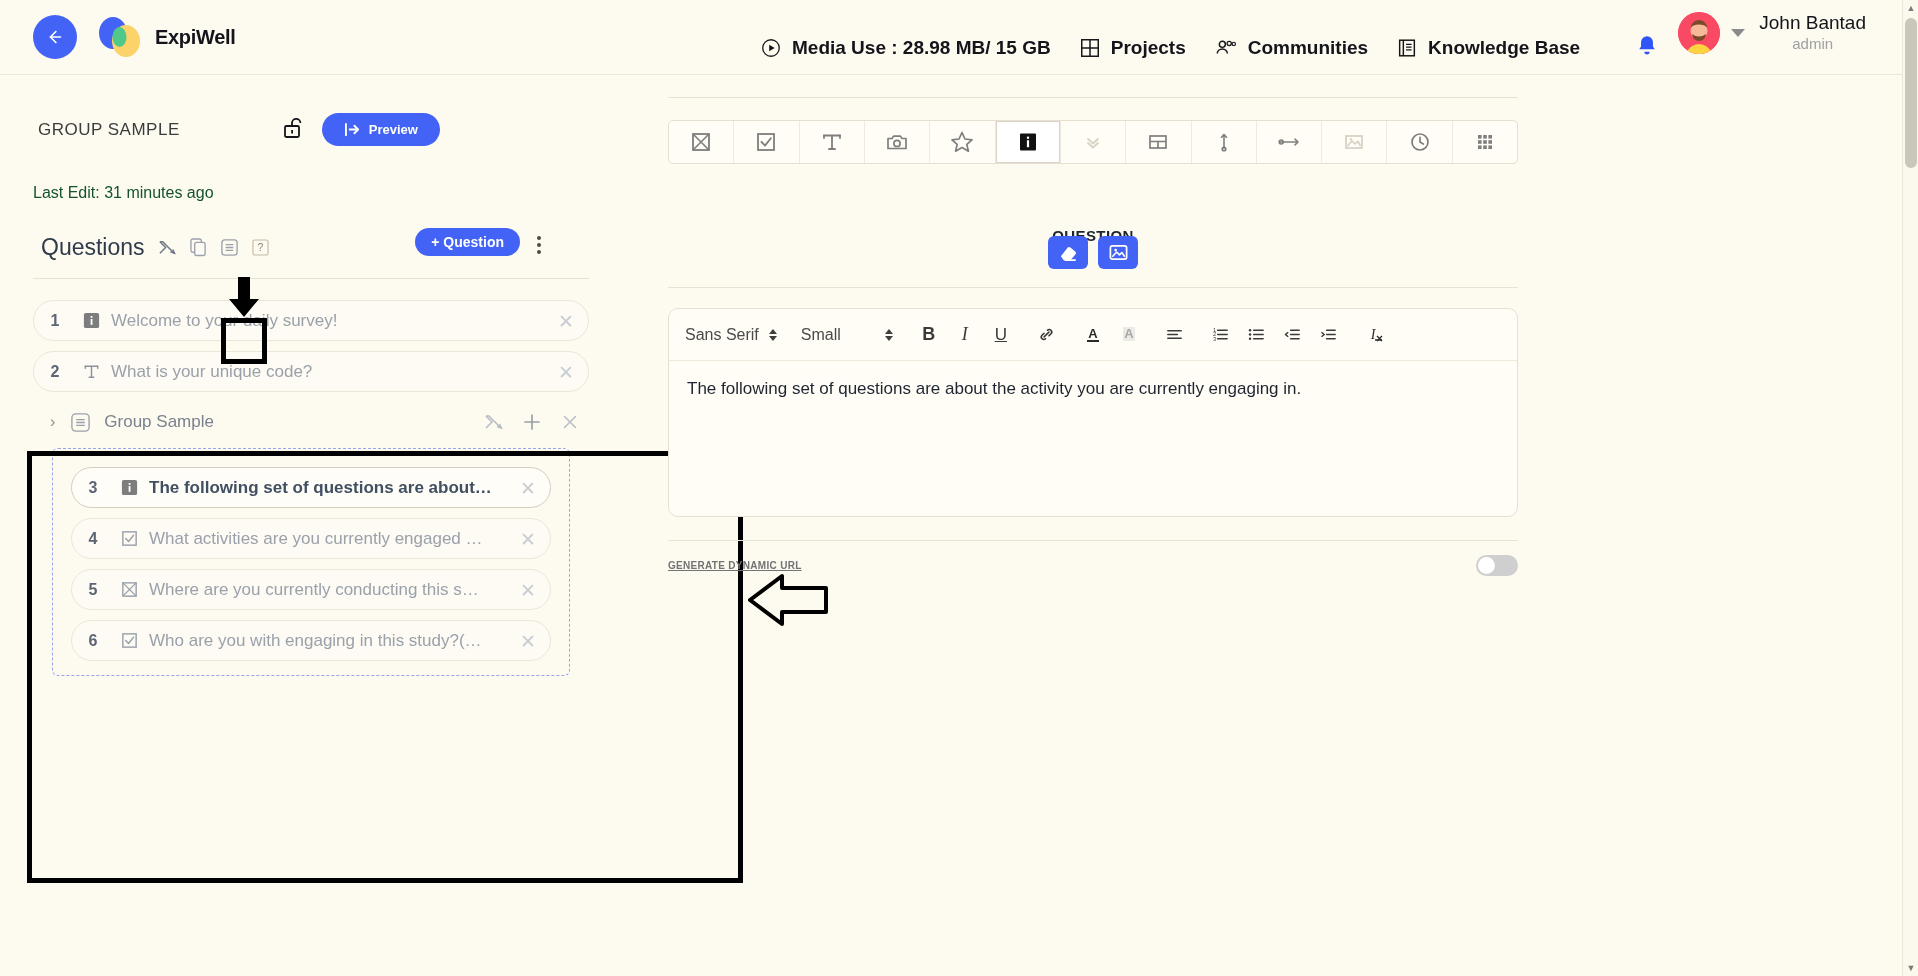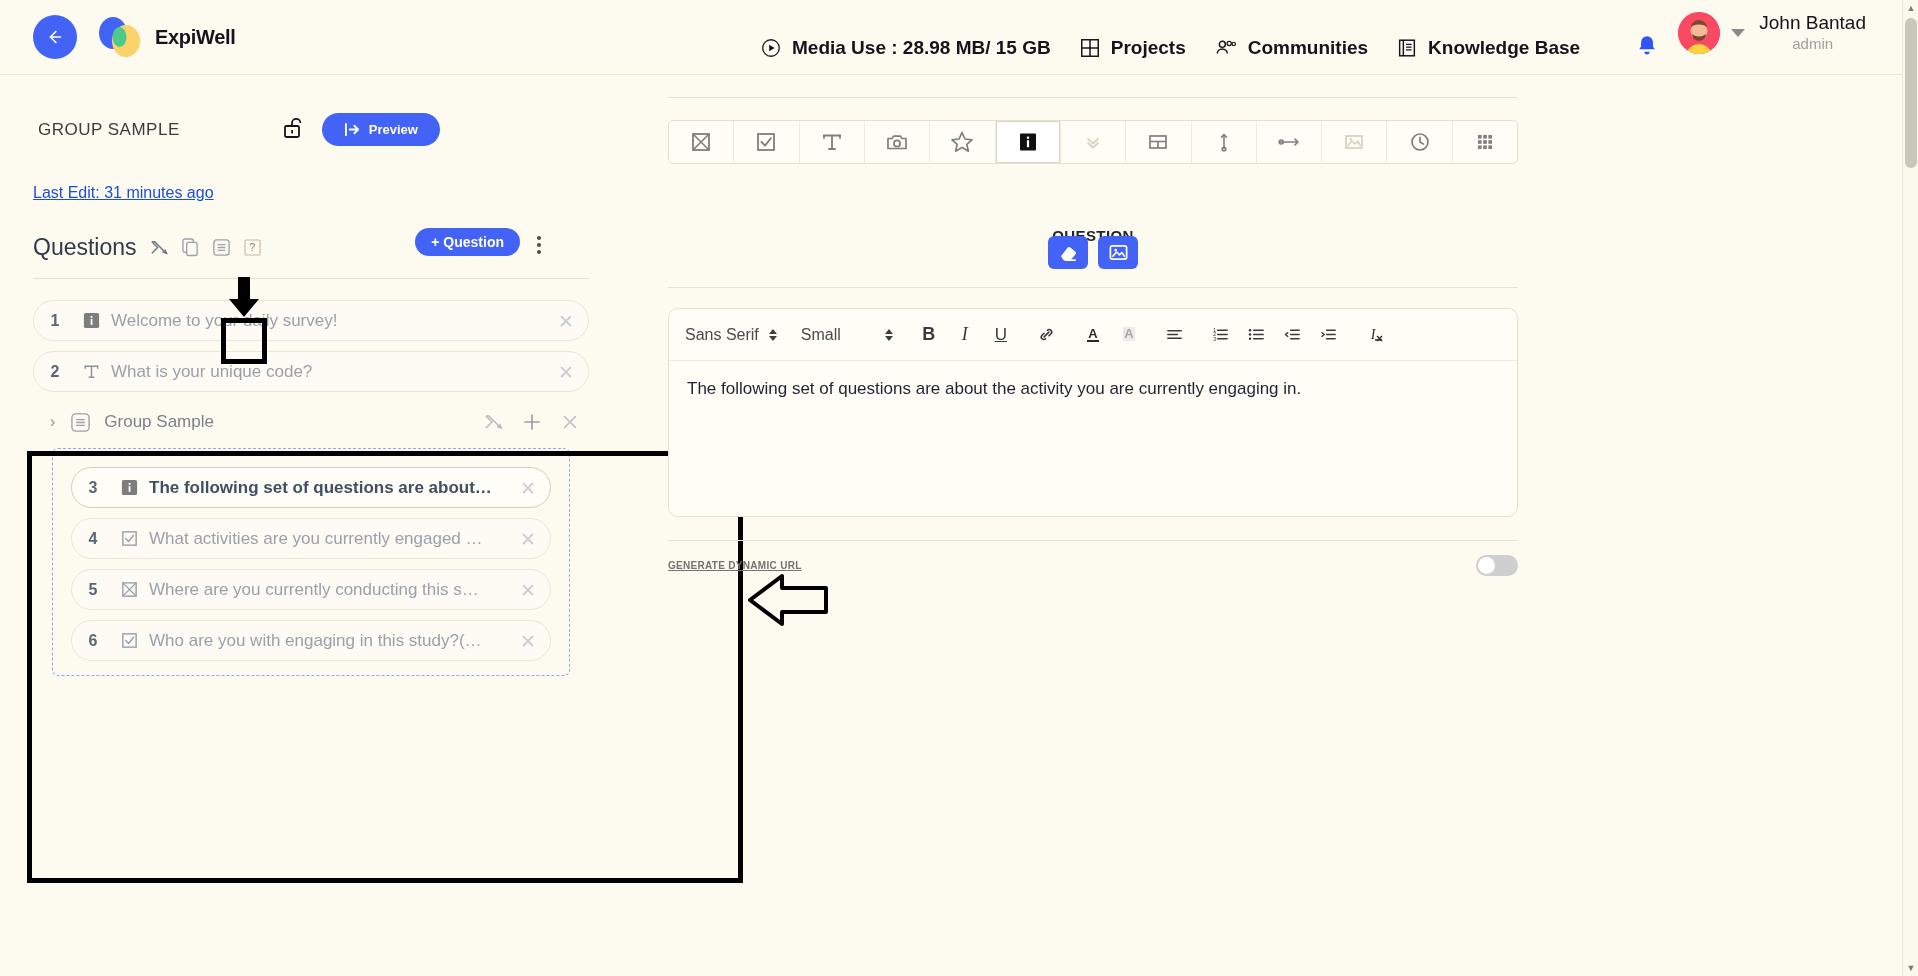--- a/index.html
+++ b/index.html
@@ -49,24 +49,24 @@
   
   .survey-head { display: flex; align-items: center; margin: 38px 0 0 38px; }
   .survey-title { font-size: 17px; color: #3c3c3c; letter-spacing: 0.5px; }
   .lock-icon { margin-left: 101px; cursor: pointer; }
   .preview-btn {
     margin-left: 17px; background: #4263f5; color:#fff; border:none;
     border-radius: 22px; height: 33px; padding: 0 22px;
     font-size: 13px; font-weight: bold; display:flex; align-items:center; gap:8px; cursor:pointer;
     font-family: "Liberation Sans", sans-serif;
   }
-  .last-edit { margin: 38px 0 0 33px; font-size: 16px; color:#1d4ed8; text-decoration: underline; cursor: pointer; display:inline-block;}
+  .last-edit { margin: 38px 0 0 33px; font-size: 16px; color:#14532d; cursor: pointer; display:inline-block;}
 
   .q-header { display:flex; align-items:center; margin: 32px 0 0 33px; position: relative; width: 556px;}
-  .q-title { font-size: 23px; color:#2f3a4a; }
+  .q-title { font-size: 23px; color:#2f3a4a;margin-left:8px; }
   .q-tools { display:flex; align-items:center; gap: 13px; margin-left: 13px; }
   .tool-ic { cursor:pointer; display:flex; align-items:center; justify-content:center; }
   .add-q-btn {
     position:absolute; right: 69px; top: -6px;
     background:#4263f5; color:#fff; border:none; border-radius:18px; height:28px;
     padding: 0 16px; font-size:14px; font-weight:bold; display:flex; align-items:center; gap:5px; cursor:pointer;
     font-family: "Liberation Sans", sans-serif;
   }
   .kebab { position:absolute; right: 48px; top: 2px; cursor:pointer; display:flex; flex-direction:column; gap:3px; align-items:center;}
   .kebab i { width:4px; height:4px; border-radius:50%; background:#4a4a4a; display:block;}

